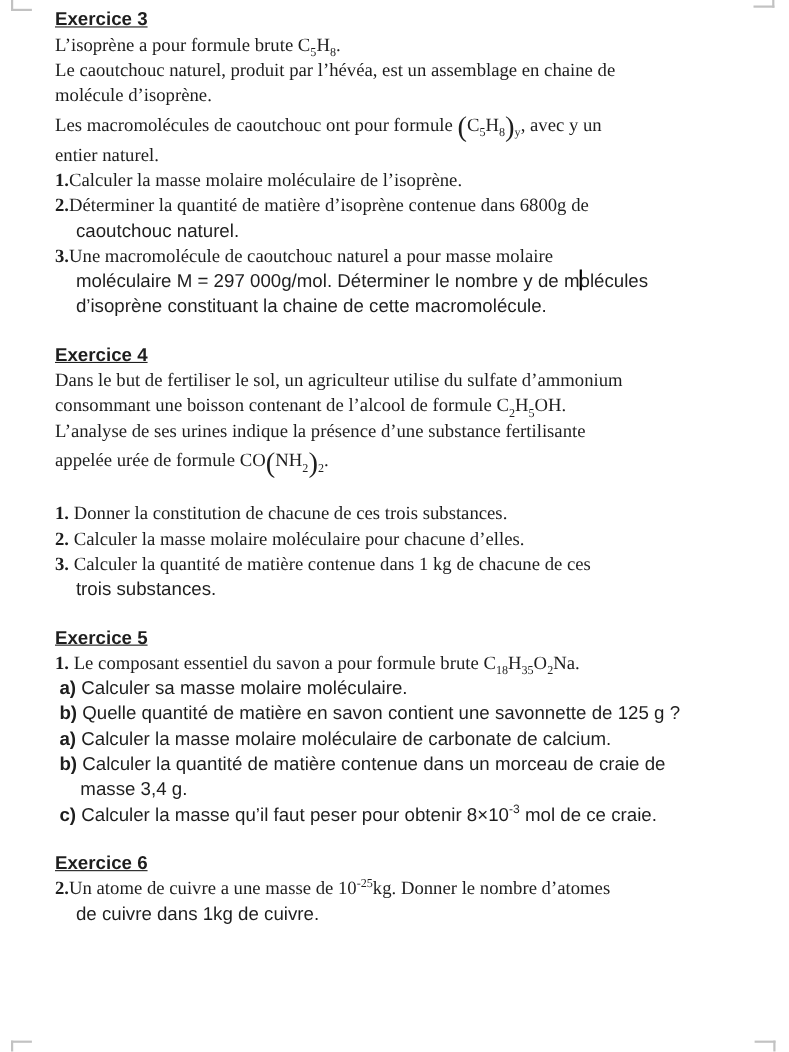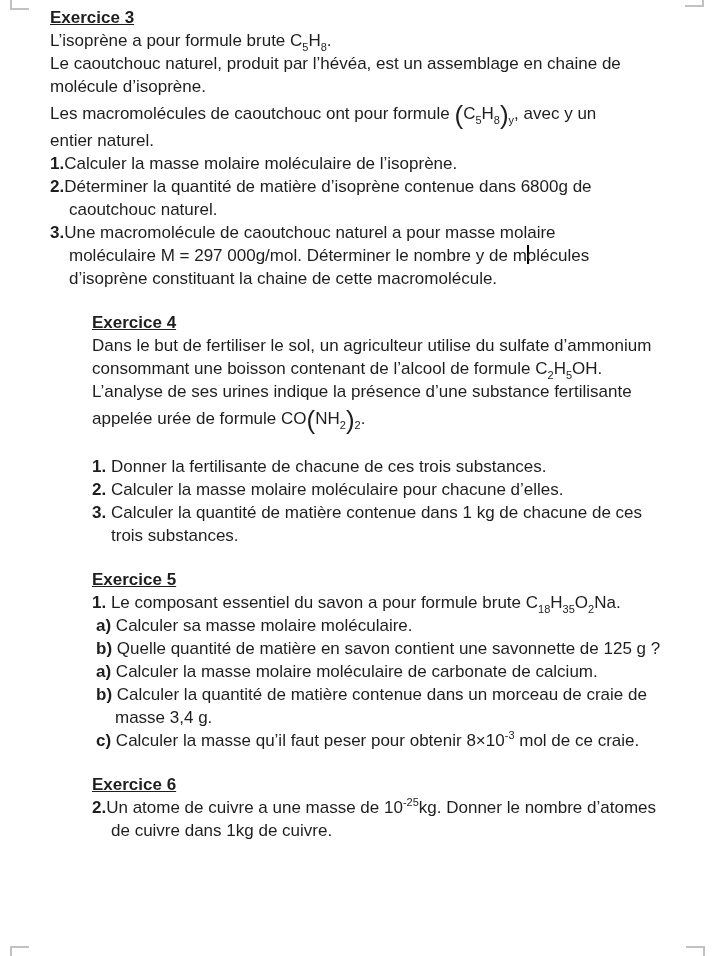--- a/index.html
+++ b/index.html
@@ -12,28 +12,28 @@
     overflow: hidden;
   }
   .content {
     position: absolute;
     left: 50px; top: 6px; right: 16px;
     font-size: 17px;
     line-height: 23px;
     white-space: nowrap;
   }
   .section { margin-top: 0; }
-  .section.gap { margin-top: 21px; margin-left: 42px; }
+  .section.gap { margin-top: 21px; }
   .title {
     font-weight: bold;
     text-decoration: underline;
   }
   .line {}
   .line.tall { line-height: 31px; }
-  .indent-none { padding-left: 0; }
+  .indent-none { padding-left: 0; font-family: Liberation Serif, serif; }
   .indent-cont { padding-left: 19px; }
   .indent-alpha { padding-left: 4px; }
   .indent-alphacont { padding-left: 23px; }
   .blank { height: 21px; }
   .bold { font-weight: bold; }
   .sub { font-size: 11px; vertical-align: -5px; line-height: 0; }
   .sup { font-size: 11px; vertical-align: 7px; line-height: 0; }
   .paren { font-size: 26px; font-weight: 300; line-height: 0; vertical-align: -5px; letter-spacing: 0; }
   .caret {
     display: inline-block;
@@ -71,21 +71,21 @@
       <div class="line indent-cont"><span class="t">moléculaire M = 297 000g/mol. Déterminer le nombre y de m</span><span class="caret" style="background: rgb(0, 0, 0);"></span><span class="t">olécules</span></div>
       <div class="line indent-cont"><span class="t">d’isoprène constituant la chaine de cette macromolécule.</span></div>
     </div>
     <div class="section gap">
       <div class="title">Exercice 4</div>
       <div class="line indent-none"><span class="t">Dans le but de fertiliser le sol, un agriculteur utilise du sulfate d’ammonium</span></div>
       <div class="line indent-none"><span class="t">consommant une boisson contenant de l’alcool de formule C</span><span class="sub">2</span><span class="t">H</span><span class="sub">5</span><span class="t">OH.</span></div>
       <div class="line indent-none"><span class="t">L’analyse de ses urines indique la présence d’une substance fertilisante</span></div>
       <div class="line indent-none tall"><span class="t">appelée urée de formule CO</span><span class="paren">(</span><span class="t">NH</span><span class="sub">2</span><span class="paren">)</span><span class="sub">2</span><span class="t">.</span></div>
       <div class="blank"></div>
-      <div class="line indent-none"><span class="bold">1.</span><span class="t"> Donner la fertilisante de chacune de ces trois substances.</span></div>
+      <div class="line indent-none"><span class="bold">1.</span><span class="t"> Donner la constitution de chacune de ces trois substances.</span></div>
       <div class="line indent-none"><span class="bold">2.</span><span class="t"> Calculer la masse molaire moléculaire pour chacune d’elles.</span></div>
       <div class="line indent-none"><span class="bold">3.</span><span class="t"> Calculer la quantité de matière contenue dans 1 kg de chacune de ces</span></div>
       <div class="line indent-cont"><span class="t">trois substances.</span></div>
     </div>
     <div class="section gap">
       <div class="title">Exercice 5</div>
       <div class="line indent-none"><span class="bold">1.</span><span class="t"> Le composant essentiel du savon a pour formule brute C</span><span class="sub">18</span><span class="t">H</span><span class="sub">35</span><span class="t">O</span><span class="sub">2</span><span class="t">Na.</span></div>
       <div class="line indent-alpha"><span class="bold">a)</span><span class="t"> Calculer sa masse molaire moléculaire.</span></div>
       <div class="line indent-alpha"><span class="bold">b)</span><span class="t"> Quelle quantité de matière en savon contient une savonnette de 125 g ?</span></div>
       <div class="line indent-alpha"><span class="bold">a)</span><span class="t"> Calculer la masse molaire moléculaire de carbonate de calcium.</span></div>

